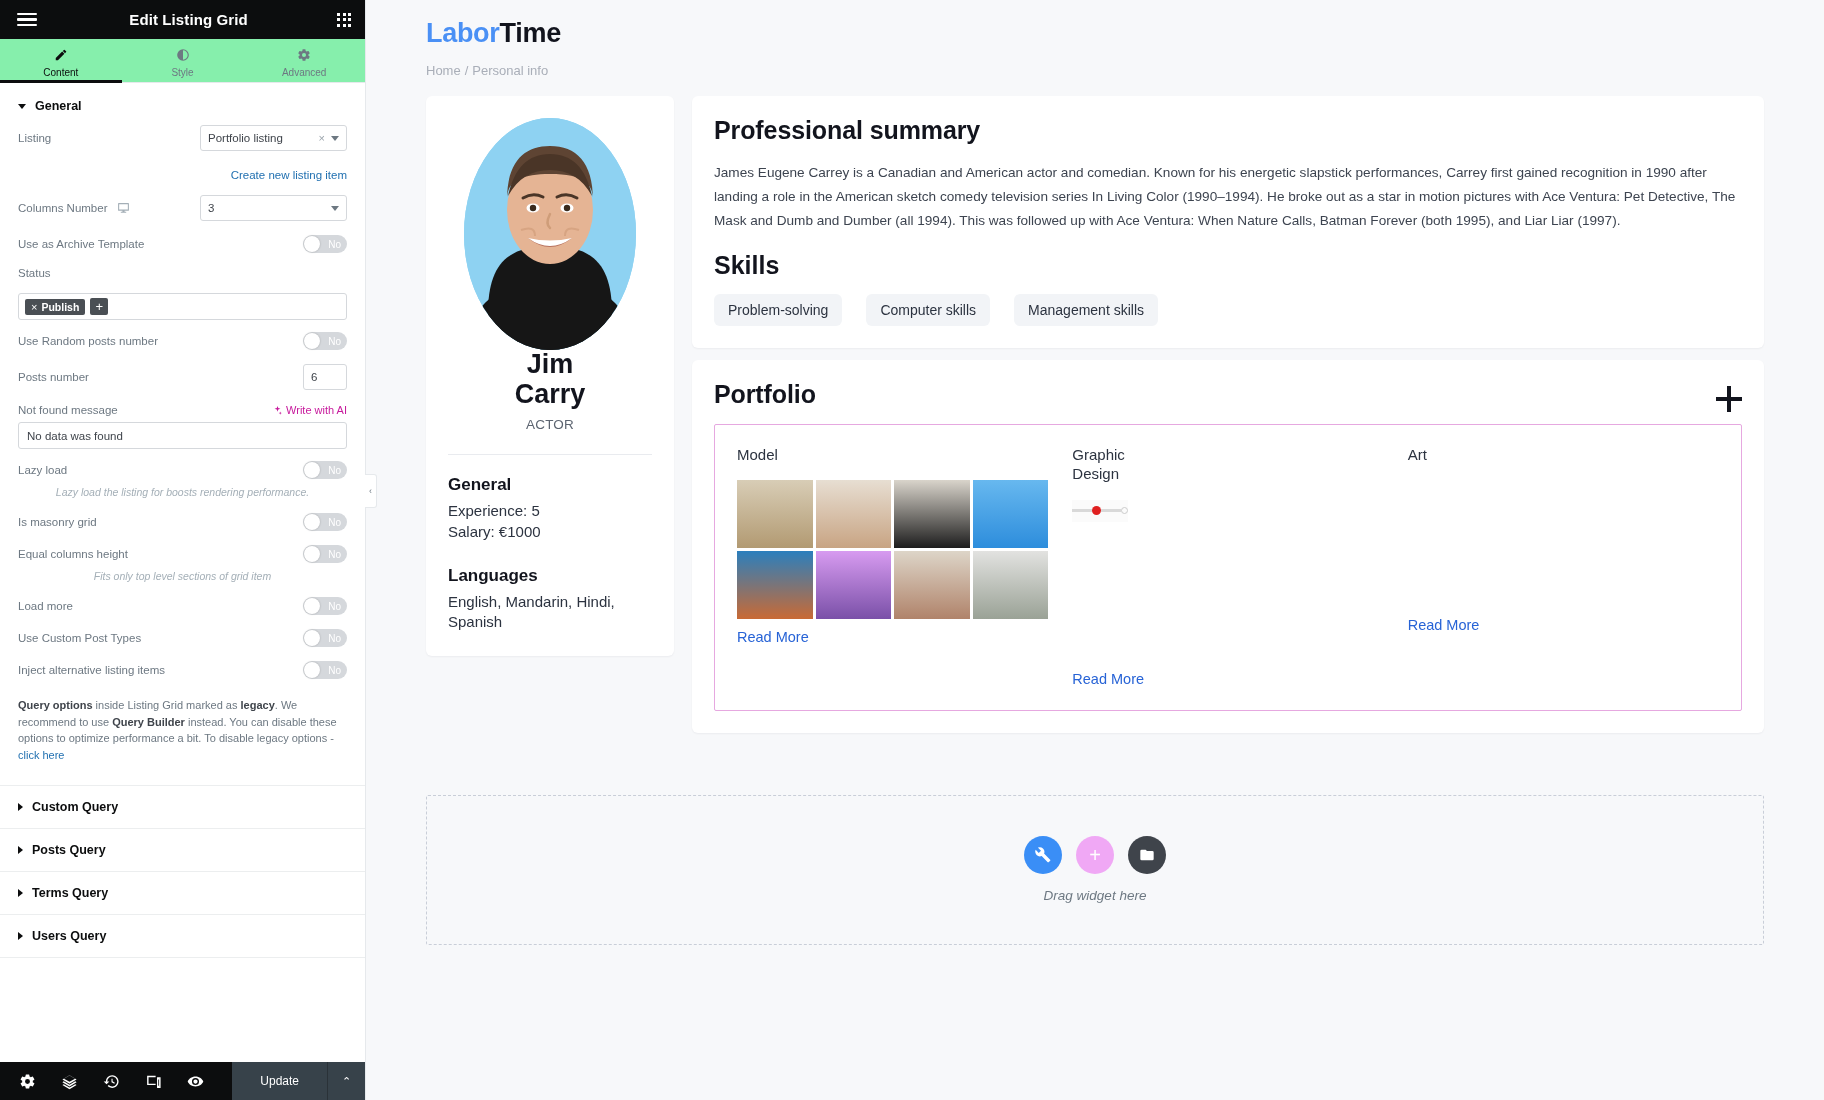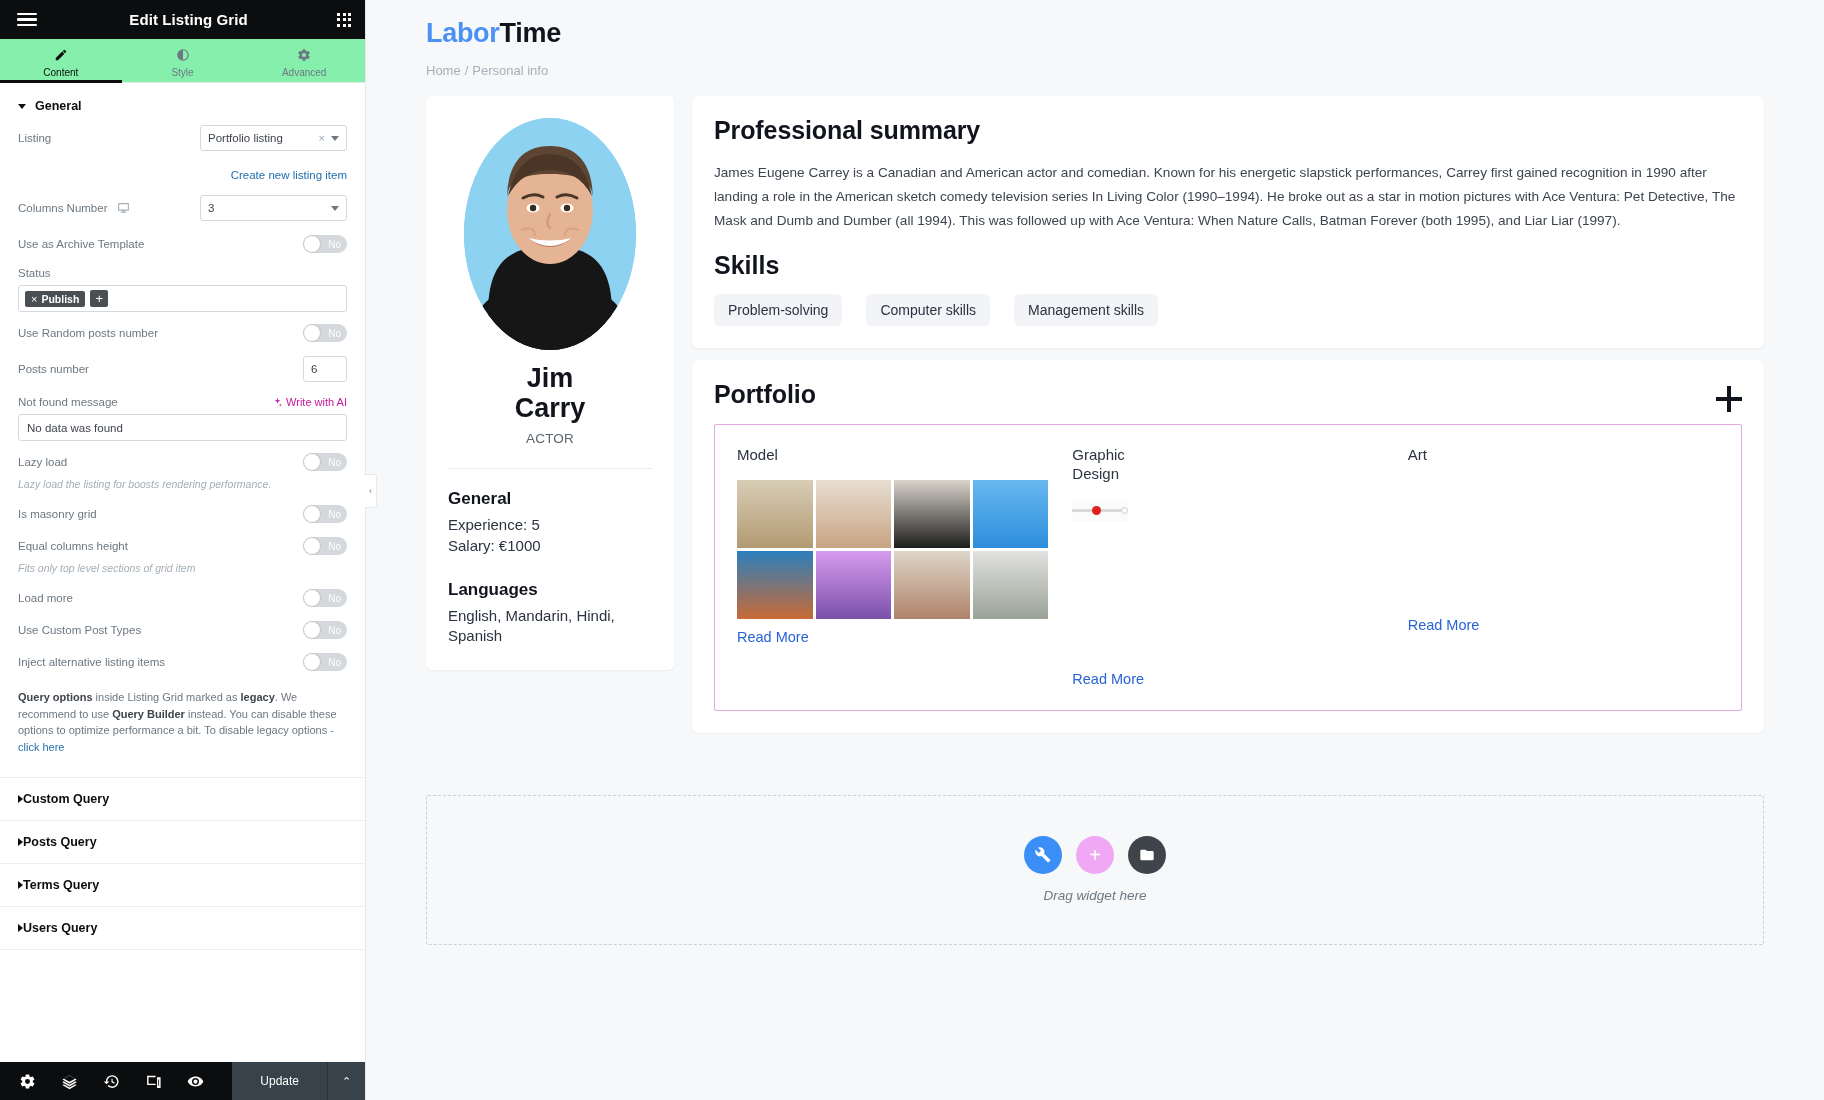--- a/index.html
+++ b/index.html
@@ -140,21 +140,21 @@
     width: 16px; height: 16px; border-radius: 50%;
     background: #fff; position: absolute; left: 1px;
     box-shadow: 0 0 2px rgba(0,0,0,.25);
   }
   .toggle .tlabel {
     position: absolute; right: 6px;
     font-size: 10px; color: #fff; font-weight: 500;
   }
 
   .ctrl-stacked { padding: 0 18px 12px 18px; }
-  .ctrl-stacked .ctrl-label { margin-bottom: 6px; }
+  .ctrl-stacked .ctrl-label { margin-bottom: 14px; }
   .tag-input {
     border: 1px solid #d5d8dc;
     border-radius: 3px;
     min-height: 26px;
     background: #fff;
     display: flex;
     align-items: center;
     gap: 5px;
     padding: 4px 6px;
   }
@@ -196,35 +196,37 @@
     color: #c7199c; font-size: 11px; display: flex; align-items: center; gap: 3px; cursor: pointer;
   }
   .ai-link svg { width: 11px; height: 11px; fill: #c7199c; }
 
   .hint {
     padding: 0 18px 14px 18px;
     font-size: 10.5px;
     color: #a4afb7;
     font-style: italic;
     line-height: 1.35;
+    text-align: center;
   }
   .notice {
     padding: 4px 18px 22px 18px;
     font-size: 11px;
     color: #6d7882;
     line-height: 1.5;
   }
   .notice b { color: #3f444b; }
   .notice a { color: #2271b1; text-decoration: none; cursor: pointer; }
 
   .accordion {
     border-top: 1px solid #eceeef;
     padding: 14px 18px;
     display: flex;
     align-items: center;
+    gap: 9px;
     font-size: 12.5px;
     font-weight: bold;
     color: #0c0d0e;
     cursor: pointer;
   }
   .divider-full { border-top: 1px solid #eceeef; }
 
   .panel-footer {
     height: 38px;
     background: #0c0d0e;
@@ -326,21 +328,20 @@
     position: relative;
     background: #87d0f2;
   }
   .av-face { position: absolute; inset: 0; }
   .pname {
     text-align: center;
     font-size: 27px;
     font-weight: bold;
     color: #12141d;
     line-height: 1.1;
-    margin-top: 14px;
   }
   .prole {
     text-align: center;
     font-size: 13.5px;
     color: #5c6470;
     margin-top: 8px;
     letter-spacing: .2px;
   }
   .card-sep { border-top: 1px solid #e9ebef; margin: 22px 22px 0 22px; }
   .card-sec-title {

